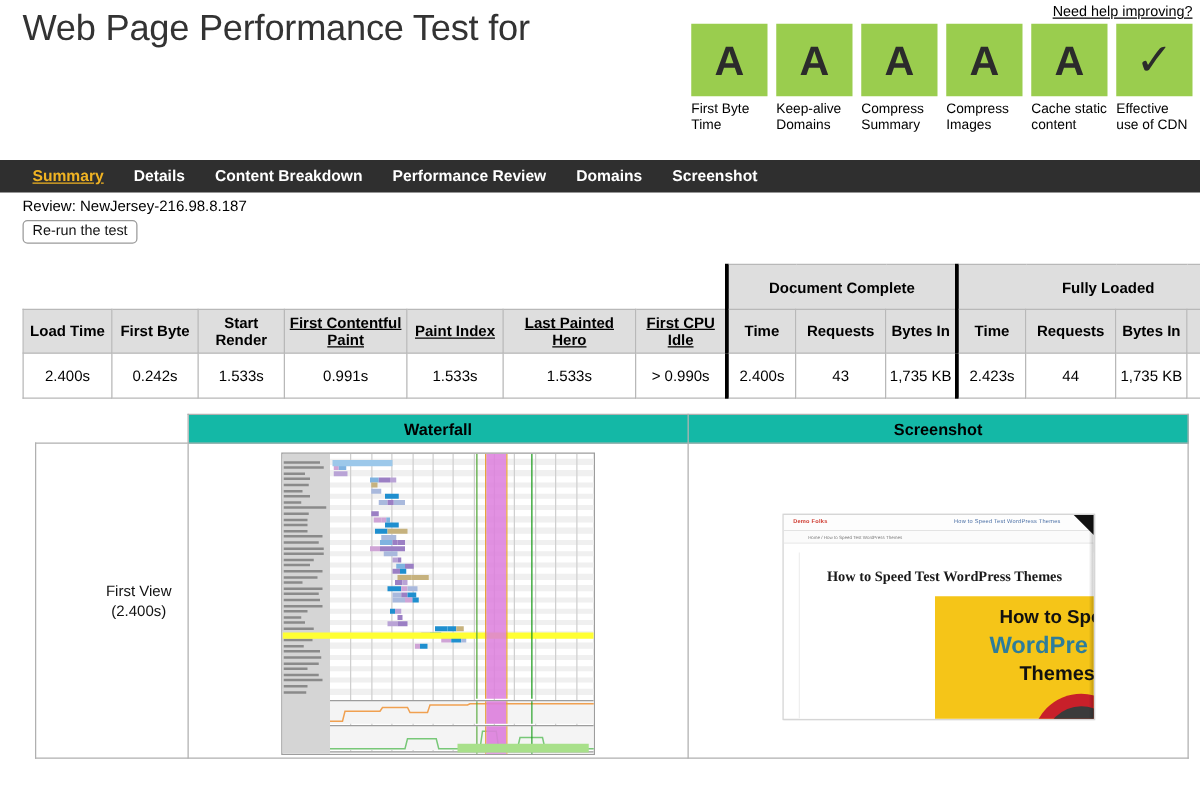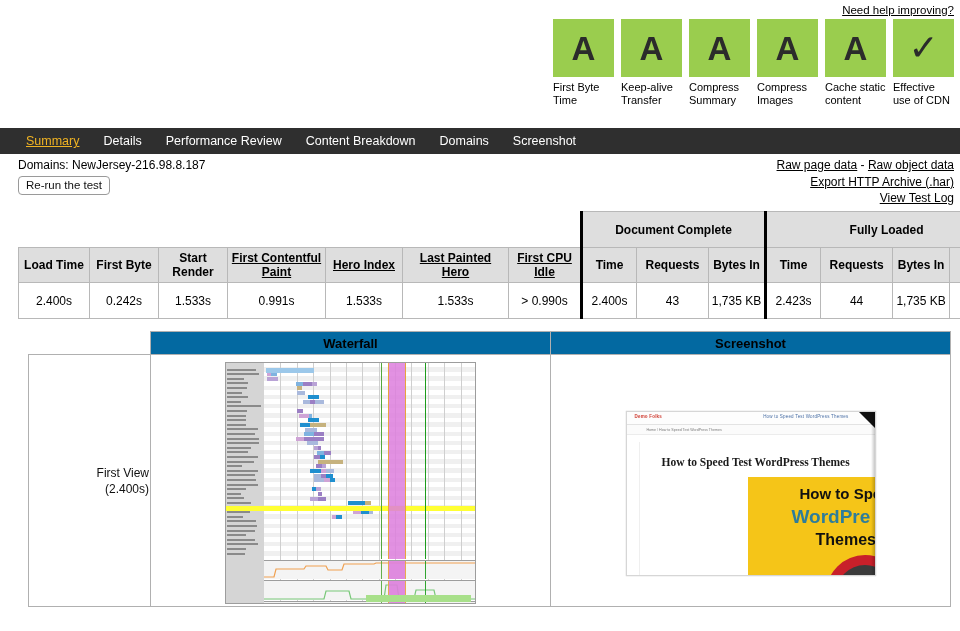--- a/index.html
+++ b/index.html
@@ -79,21 +79,21 @@
     background: #2f2f2f;
     height: 26px;
     display: flex;
     align-items: center;
     padding-left: 14px;
     gap: 0;
   }
   .nav-item {
     color: #ffffff;
     font-size: 12.5px;
-    font-weight: normal;
+    font-weight: bold;
     padding: 0 12px;
     text-decoration: none;
     white-space: nowrap;
     line-height: 26px;
   }
   .nav-item.active {
     color: #f0b323;
     text-decoration: underline;
   }
   .ext-icon { font-size: 9px; margin-left: 2px; vertical-align: top; }
@@ -154,30 +154,30 @@
   table.wf {
     border-collapse: collapse;
     width: 922px;
     table-layout: fixed;
   }
   table.wf th, table.wf td {
     border: 1px solid #b0b0b0;
     vertical-align: middle;
   }
   table.wf th {
-    background: #0369a1;
+    background: #14b8a6;
     font-size: 13px;
     font-weight: bold;
     height: 23px;
     text-align: center;
   }
   .wf-corner { border: none !important; background: transparent !important; }
   .wf-label {
     width: 122px;
-    text-align: right;
+    text-align: center;
     font-size: 12px;
     line-height: 16px;
     color: #111;
     padding-left: 44px;
   }
   .wf-cell { padding: 4px 0 0 0; text-align: center; height: 252px; vertical-align: top;}
   .ss-cell { text-align: center; vertical-align: top; padding-top: 26px;}
 
   
   .waterfall {
@@ -292,34 +292,35 @@
     position: absolute; right: 0; top: 0; width: 4px; height: 165px;
     background: linear-gradient(to right, rgba(0,0,0,0.0), rgba(0,0,0,0.22));
   }
 </style>
 </head>
 <body>
 
 <div class="header">
 
   <div class="header-left">
+    <h1 class="page-title">Web Page Performance Test for</h1>
   </div>
 
   <div class="header-right">
     <a class="need-help" href="#">Need help improving?</a>
     <div class="grades">
 
       <div class="grade">
         <div class="grade-box">A</div>
         <div class="grade-label">First Byte Time</div>
       </div>
 
       <div class="grade">
         <div class="grade-box">A</div>
-        <div class="grade-label">Keep-alive Transfer</div>
+        <div class="grade-label">Keep-alive Domains</div>
       </div>
 
       <div class="grade">
         <div class="grade-box">A</div>
         <div class="grade-label">Compress Summary</div>
       </div>
 
       <div class="grade">
         <div class="grade-box">A</div>
         <div class="grade-label">Compress Images</div>
@@ -335,41 +336,30 @@
         <div class="grade-label">Effective use of CDN</div>
       </div>
 
     </div>
   </div>
 </div>
 
 <div class="navbar">
   <a class="nav-item active" href="#"><span>Summary</span></a>
   <a class="nav-item" href="#"><span>Details</span></a>
+  <a class="nav-item" href="#"><span>Content Breakdown</span></a>
   <a class="nav-item" href="#"><span>Performance Review</span></a>
-  <a class="nav-item" href="#"><span>Content Breakdown</span></a>
   <a class="nav-item" href="#"><span>Domains</span></a>
   <a class="nav-item" href="#"><span>Screenshot</span></a>
 </div>
 
 <div class="inforow">
-  <div class="tester">Domains: NewJersey-216.98.8.187</div>
+  <div class="tester">Review: NewJersey-216.98.8.187</div>
   <button class="rerun-btn">Re-run the test</button>
 
-  <div class="links-right">
-    <div>
-      <a href="#">Raw page data</a><span class="sep"> - </span><a href="#">Raw object data</a>
-    </div>
-    <div>
-      <a href="#">Export HTTP Archive (.har)</a>
-    </div>
-    <div>
-      <a href="#">View Test Log</a>
-    </div>
-  </div>
 </div>
 
 <div class="results-wrap">
   <table class="results">
     <colgroup>
       <col style="width:71px">
         <col style="width:69px">
         <col style="width:69px">
       <col style="width:98px">
         <col style="width:77px">
@@ -387,21 +377,21 @@
         <tr class="grp-head">
       <td class="spacer-cell" colspan="7"></td>
       <th colspan="3" class="bl">Document Complete</th>
       <th colspan="4" class="bl">Fully Loaded</th>
     </tr>
     <tr>
       <th>Load Time</th>
       <th>First Byte</th>
       <th>Start Render</th>
       <th><u>First Contentful Paint</u></th>
-      <th><u>Hero Index</u></th>
+      <th><u>Paint Index</u></th>
       <th><u>Last Painted Hero</u></th>
       <th><u>First CPU Idle</u></th>
       <th class="bl">Time</th>
       <th>Requests</th>
       <th>Bytes In</th>
       <th class="bl">Time</th>
       <th>Requests</th>
       <th>Bytes In</th>
       <th>Cost</th>
     </tr>

